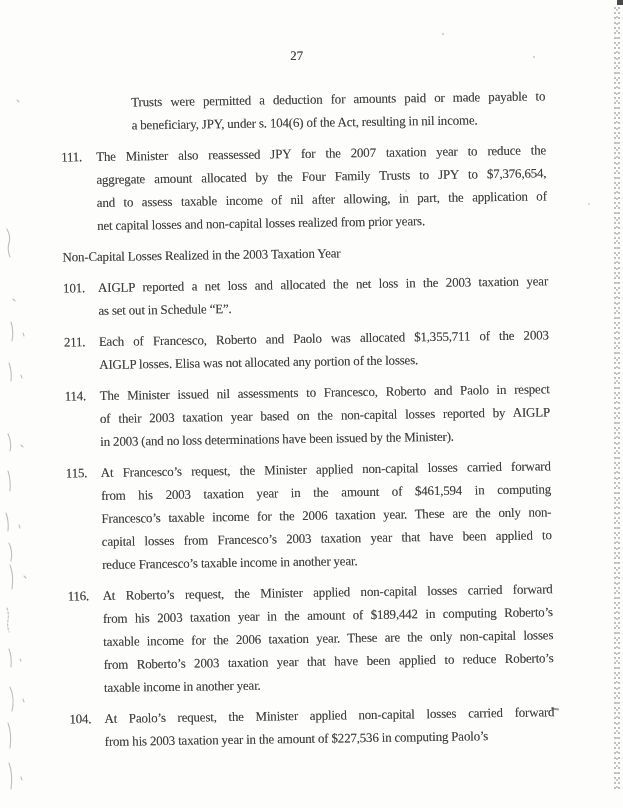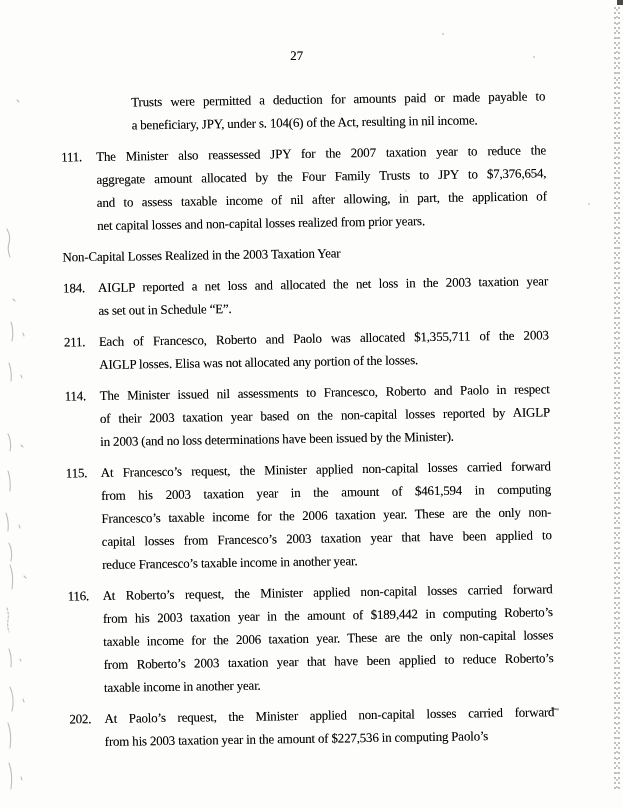--- a/index.html
+++ b/index.html
@@ -3,21 +3,21 @@
 <meta charset="utf-8">
 <style>
   * { margin: 0; padding: 0; box-sizing: border-box; }
   html, body { width: 623px; height: 808px; overflow: hidden; background: #fdfdfc; }
   .page {
     position: relative;
     width: 623px;
     height: 808px;
     background: #fdfdfc;
     font-family: "Liberation Serif", "DejaVu Serif", serif;
-    color: #000000;
+    color: #404040;
     font-size: 13px;
     letter-spacing: -0.2px;
     line-height: 23px;
     text-shadow: 0 0 0.4px rgba(0,0,0,0.35);
   }
   .content {
     position: absolute;
     left: 0; top: 0;
     width: 623px;
     transform: rotate(-0.85deg);
@@ -143,21 +143,21 @@
             <div class="line">The Minister also reassessed JPY for the 2007 taxation year to reduce the</div>
             <div class="line">aggregate amount allocated by the Four Family Trusts to JPY to $7,376,654,</div>
             <div class="line">and to assess taxable income of nil after allowing, in part, the application of</div>
             <div class="line last">net capital losses and non-capital losses realized from prior years.</div>
           </div>
         </div>
         <div class="block heading">
           <div class="line last">Non-Capital Losses Realized in the 2003 Taxation Year</div>
         </div>
         <div class="block paragraph">
-          <span class="num">184.</span>
+          <span class="num">101.</span>
           <div class="ptext">
             <div class="line">AIGLP reported a net loss and allocated the net loss in the 2003 taxation year</div>
             <div class="line last">as set out in Schedule “E”.</div>
           </div>
         </div>
         <div class="block paragraph">
           <span class="num">211.</span>
           <div class="ptext">
             <div class="line">Each of Francesco, Roberto and Paolo was allocated $1,355,711 of the 2003</div>
             <div class="line last">AIGLP losses.  Elisa was not allocated any portion of the losses.</div>
@@ -185,21 +185,21 @@
           <span class="num">116.</span>
           <div class="ptext">
             <div class="line">At Roberto’s request, the Minister applied non-capital losses carried forward</div>
             <div class="line">from his 2003 taxation year in the amount of $189,442 in computing Roberto’s</div>
             <div class="line">taxable income for the 2006 taxation year. These are the only non-capital losses</div>
             <div class="line">from Roberto’s 2003 taxation year that have been applied to reduce Roberto’s</div>
             <div class="line last">taxable income in another year.</div>
           </div>
         </div>
         <div class="block paragraph">
-          <span class="num">202.</span>
+          <span class="num">104.</span>
           <div class="ptext">
             <div class="line">At Paolo’s request, the Minister applied non-capital losses carried forward</div>
             <div class="line last">from his 2003 taxation year in the amount of $227,536 in computing Paolo’s</div>
           </div>
         </div>
       </div>
   </div>
 
 </div>
 

